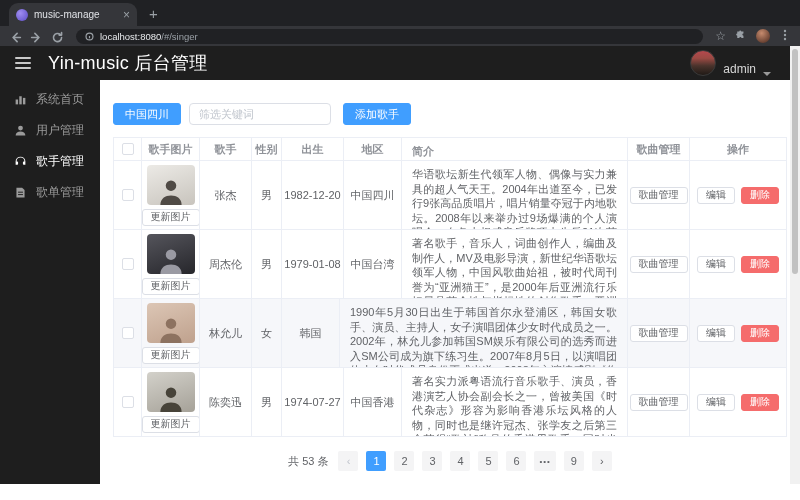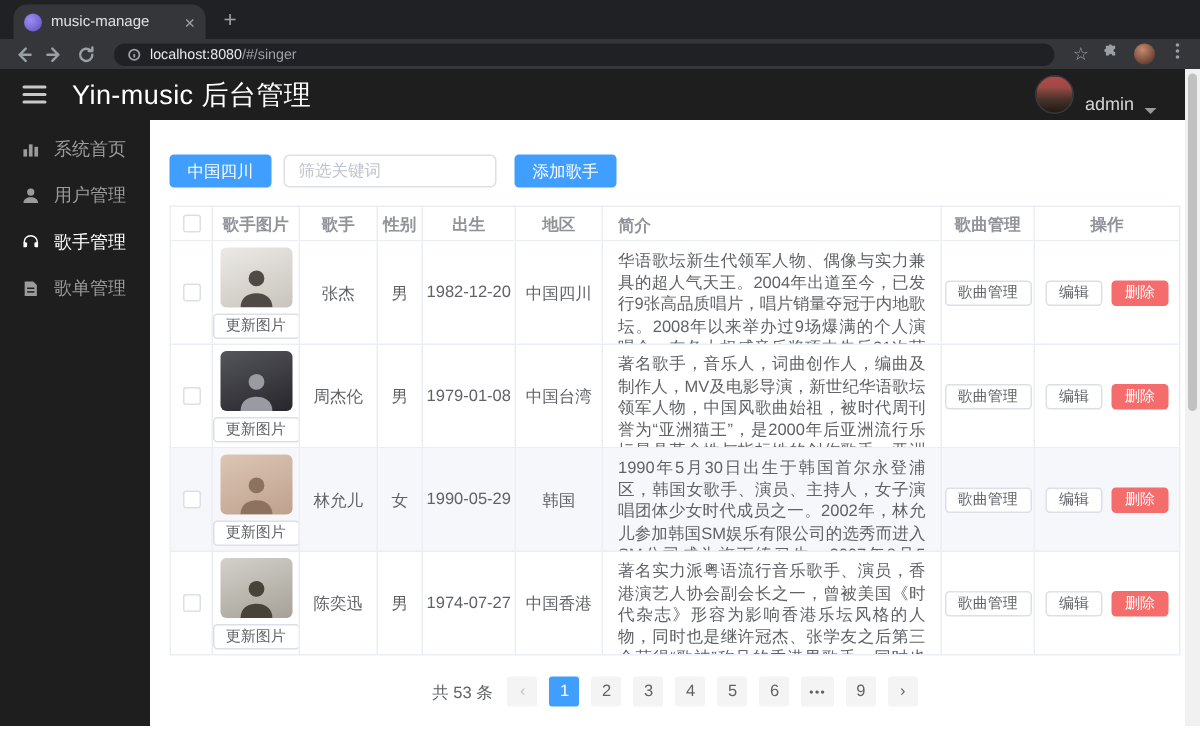--- a/index.html
+++ b/index.html
@@ -288,21 +288,20 @@
             <span class="photo p2">
                 <svg viewBox="0 0 24 24">
                   <circle cx="12" cy="8.5" r="4.2"></circle>
                   <path d="M3.5 24c0-5.2 3.9-7.6 8.5-7.6s8.5 2.4 8.5 7.6z"></path>
                 </svg>
               </span>
             <button class="btn btn-plain mini-btn">更新图片</button>
           </div>
           <div class="cell c-name">林允儿</div>
           <div class="cell c-gender">女</div>
-          <div class="cell c-birth">1990-05-29</div>
           <div class="cell c-region">韩国</div>
           <div class="cell c-bio">
               <span class="bio-clip">1990年5月30日出生于韩国首尔永登浦区，韩国女歌手、演员、主持人，女子演唱团体少女时代成员之一。2002年，林允儿参加韩国SM娱乐有限公司的选秀而进入SM公司成为旗下练习生。2007年8月5日，以演唱团体少女时代成员身份正式出道。2008年主演情感剧《你是我的命运》获得KBS演技大赏女子新人赏。</span>
             </div>
           <div class="cell c-song">
               <button class="btn btn-plain mini-btn">歌曲管理</button>
             </div>
           <div class="cell c-ops">
             <button class="btn btn-plain mini-btn">编辑</button>
             <button class="btn btn-danger mini-btn">删除</button>

